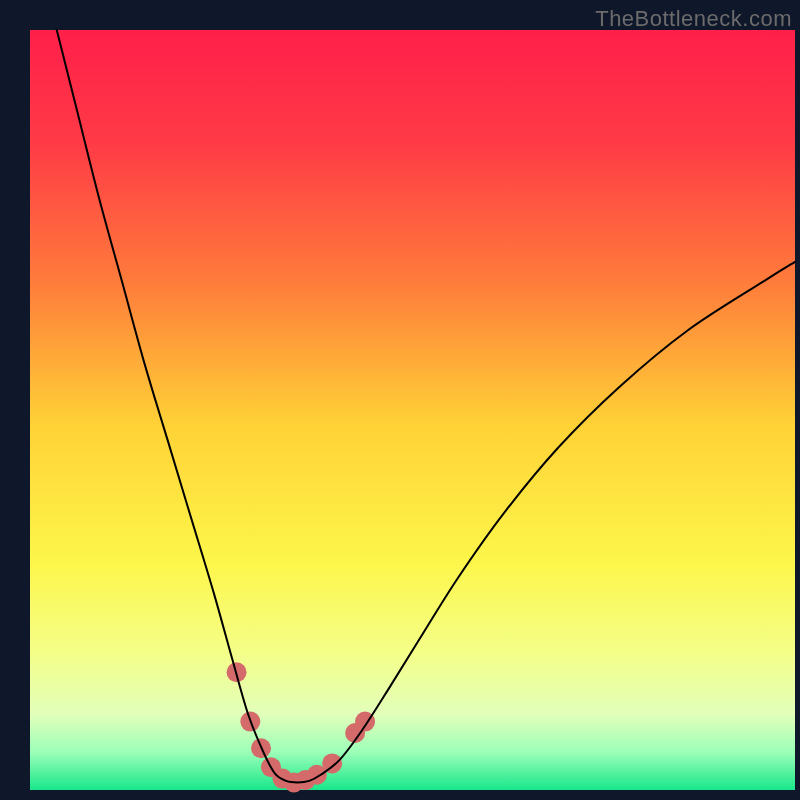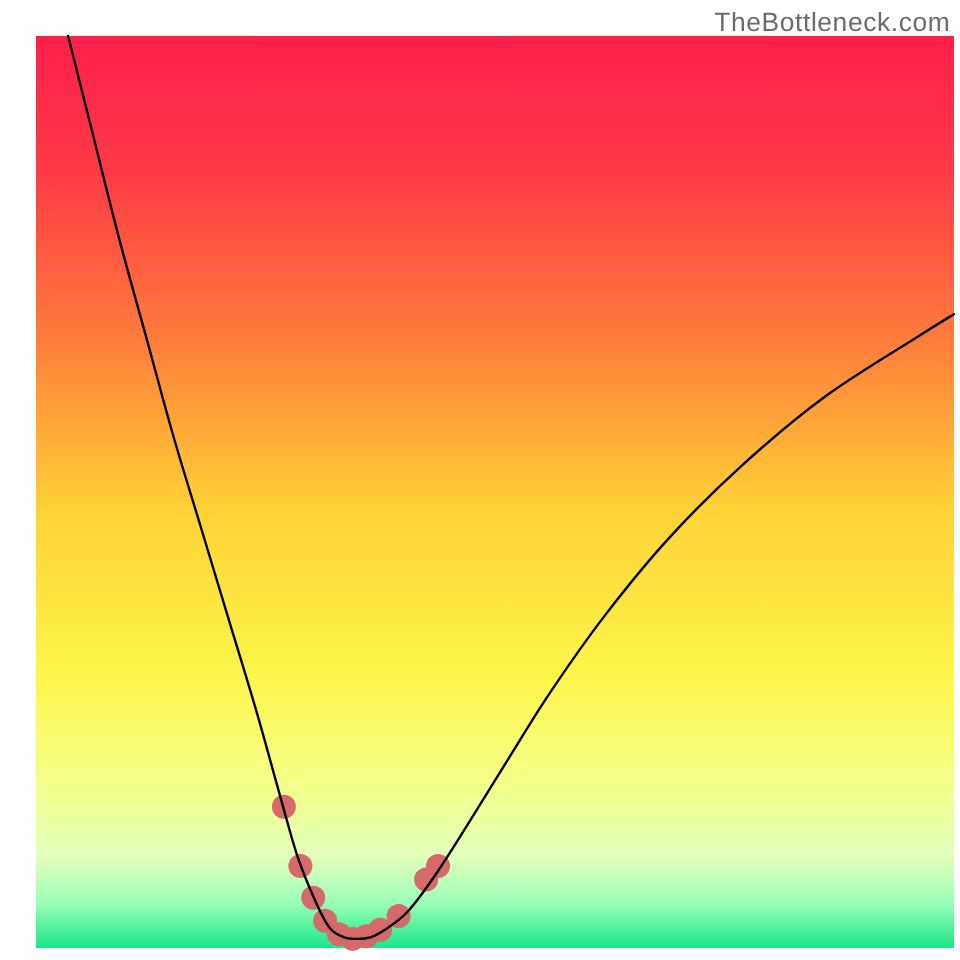--- a/index.html
+++ b/index.html
@@ -8,21 +8,21 @@
     width: 800px;
     height: 800px;
     background: #000000;
     overflow: hidden;
     font-family: Arial, Helvetica, sans-serif;
   }
   .frame {
     position: relative;
     width: 800px;
     height: 800px;
-    background: #ffffff;
+    background: #0f172a;
     text-decoration: underline;
   }
   .watermark {
     position: absolute;
     top: 6px;
     right: 8px;
     color: #6b6b6b;
     font-size: 22px;
     font-weight: 400;
     letter-spacing: 0.5px;

